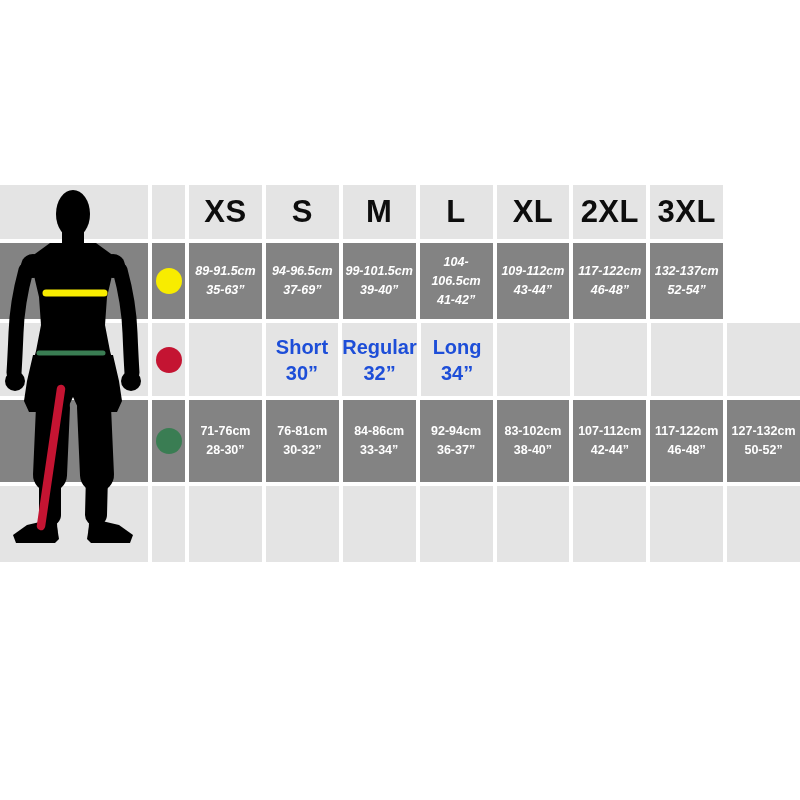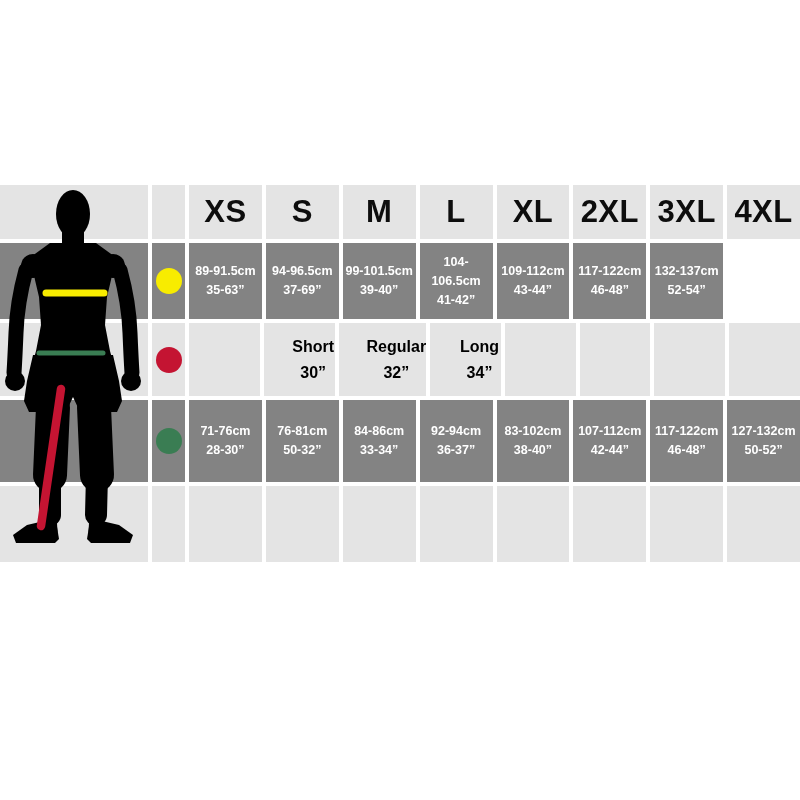--- a/index.html
+++ b/index.html
@@ -1,31 +1,31 @@
 <!DOCTYPE html>
 <html><head>
 <meta charset="utf-8">
 <style>
   html,body{margin:0;padding:0;background:#ffffff;}
   body{width:800px;height:800px;font-family:"Liberation Sans",sans-serif;}
   .stage{position:relative;width:800px;height:800px;background:#ffffff;overflow:hidden;}
   .size-table{position:absolute;left:0;top:185px;width:800px;display:flex;flex-direction:column;row-gap:4px;}
   .trow{display:grid;grid-template-columns:148px 33px repeat(8,1fr);column-gap:4px;}
   .trow.header{height:54px;}
-  .trow.r1{height:76px;}
+  .trow.r1{height:76px;font-style:italic;}
   .trow.r2{height:73px;}
   .trow.r3{height:82px;}
   .trow.r4{height:76px;}
   .cell{display:flex;flex-direction:column;align-items:center;justify-content:center;text-align:center;}
   .light{background:#e4e4e4;}
   .dark{background:#838383;}
   .hcell{font-size:31px;font-weight:bold;color:#0d0d0d;letter-spacing:0.5px;}
   .vcell{font-size:12.5px;font-weight:bold;line-height:19px;}
   .vcell.on-dark{color:#ffffff;}
-  .vcell.on-light{color:#000000;font-size:16px;line-height:26px;padding-left:28px;}
+  .vcell.on-light{color:#1d4ed8;font-size:20px;line-height:26px;}
   .dotcell{display:flex;align-items:center;justify-content:center;}
   .dot{width:26px;height:26px;border-radius:50%;}
   .dot.yellow{background:#f8ec00;}
   .dot.red{background:#c41432;}
   .dot.green{background:#3a7d53;}
   .figure{position:absolute;left:0;top:185px;width:148px;height:365px;z-index:5;}
 </style>
 </head>
 <body>
 
@@ -36,21 +36,20 @@
     <div class="trow header">
       <div class="cell light"></div>
       <div class="cell light"></div>
       <div class="cell light hcell">XS</div>
       <div class="cell light hcell">S</div>
       <div class="cell light hcell">M</div>
       <div class="cell light hcell">L</div>
       <div class="cell light hcell">XL</div>
       <div class="cell light hcell">2XL</div>
       <div class="cell light hcell">3XL</div>
-      <div class="cell light hcell">4XL</div>
     </div>
 
     <div class="trow r1">
       <div class="cell dark"></div>
       <div class="cell dark dotcell">
         <span class="dot yellow"></span>
       </div>
       <div class="cell dark vcell on-dark">
           <span>89-91.5cm</span>
           <span>35-63”</span>
@@ -124,21 +123,21 @@
       <div class="cell dark"></div>
       <div class="cell dark dotcell">
         <span class="dot green"></span>
       </div>
       <div class="cell dark vcell on-dark">
           <span>71-76cm</span>
           <span>28-30”</span>
         </div>
       <div class="cell dark vcell on-dark">
           <span>76-81cm</span>
-          <span>50-32”</span>
+          <span>30-32”</span>
         </div>
       <div class="cell dark vcell on-dark">
           <span>84-86cm</span>
           <span>33-34”</span>
         </div>
       <div class="cell dark vcell on-dark">
           <span>92-94cm</span>
           <span>36-37”</span>
         </div>
       <div class="cell dark vcell on-dark">

